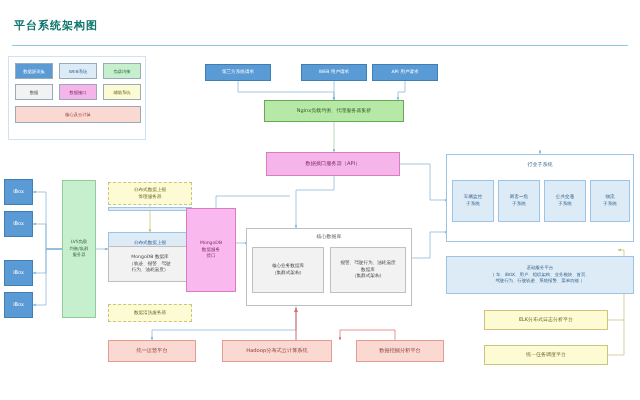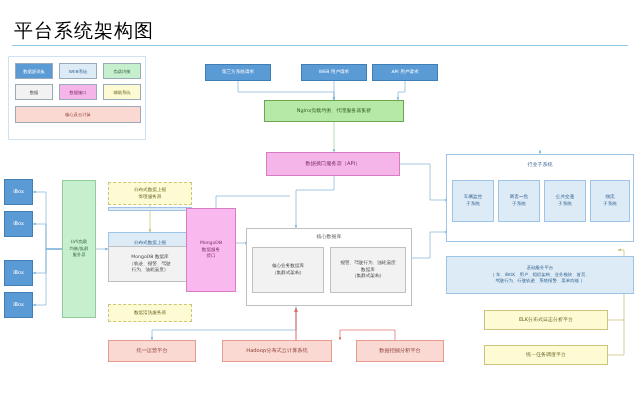--- a/index.html
+++ b/index.html
@@ -9,23 +9,23 @@
     font-family:"DejaVu Sans","Liberation Sans",sans-serif;
     overflow:hidden;
     position:relative;
   }
   #canvas{position:absolute;left:0;top:0;width:640px;height:400px;}
   #svg-layer{position:absolute;left:0;top:0;width:640px;height:400px;}
 
   .title{
     position:absolute;
     left:14px;top:18px;
-    font-size:19px;
-    font-weight:normal;
-    color:#000000;
+    font-size:11px;
+    font-weight:bold;
+    color:#0f766e;
     letter-spacing:1px;
     white-space:nowrap;
   }
   .title-rule{
     position:absolute;
     left:12px;top:45px;width:616px;height:1px;
     background:#8ecae6;
   }
 
   .box{

